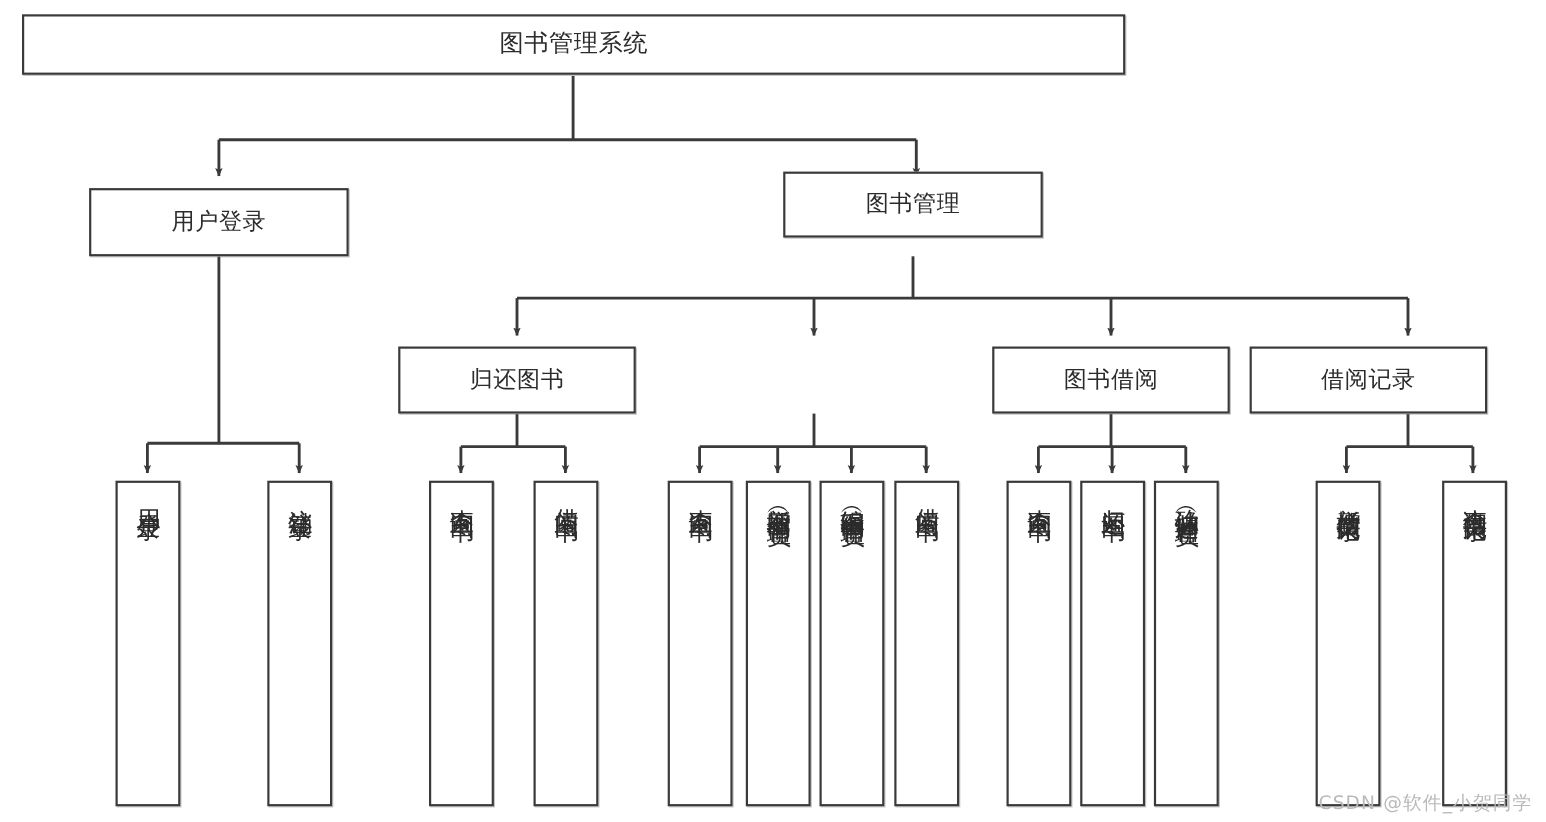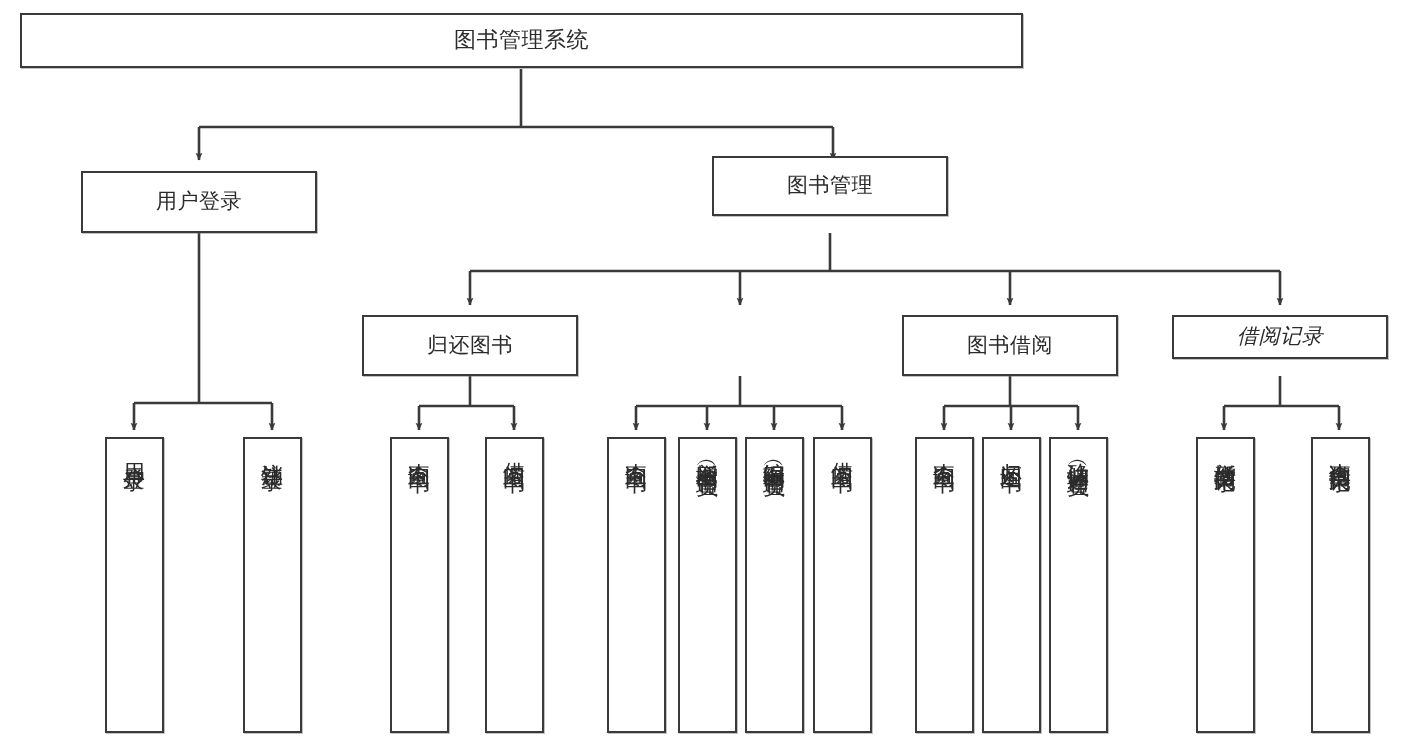--- a/index.html
+++ b/index.html
@@ -143,21 +143,21 @@
   <div class="node horiz" style="left:712px; top:156px; width:236px; height:60px;">
     <span class="node-label">图书管理</span>
   </div>
 
   <div class="node horiz" style="left:362px; top:315px; width:216px; height:61px;">
     <span class="node-label">归还图书</span>
   </div>
   <div class="node horiz" style="left:902px; top:315px; width:216px; height:61px;">
     <span class="node-label">图书借阅</span>
   </div>
-  <div class="node horiz" style="left:1172px; top:315px; width:216px; height:44px;font-style:italic;">
+  <div class="node horiz" style="left:1136px; top:315px; width:216px; height:61px;">
     <span class="node-label">借阅记录</span>
   </div>
 
   <div class="node vert" style="left:105px; top:437px; width:59px; height:296px;">
     <span class="node-label">用户登录</span>
   </div>
   <div class="node vert" style="left:243px; top:437px; width:59px; height:296px;">
     <span class="node-label">注销登录</span>
   </div>
 
@@ -191,14 +191,15 @@
     <span class="node-label">确认归还（管理员）</span>
   </div>
 
   <div class="node vert tall" style="left:1196px; top:437px; width:59px; height:296px;">
     <span class="node-label">新增借阅记录</span>
   </div>
   <div class="node vert tall" style="left:1311px; top:437px; width:59px; height:296px;">
     <span class="node-label">查询借阅记录</span>
   </div>
 
+  <div class="watermark">CSDN @软件_小贺同学</div>
 
 </div>
 
 </body></html>

